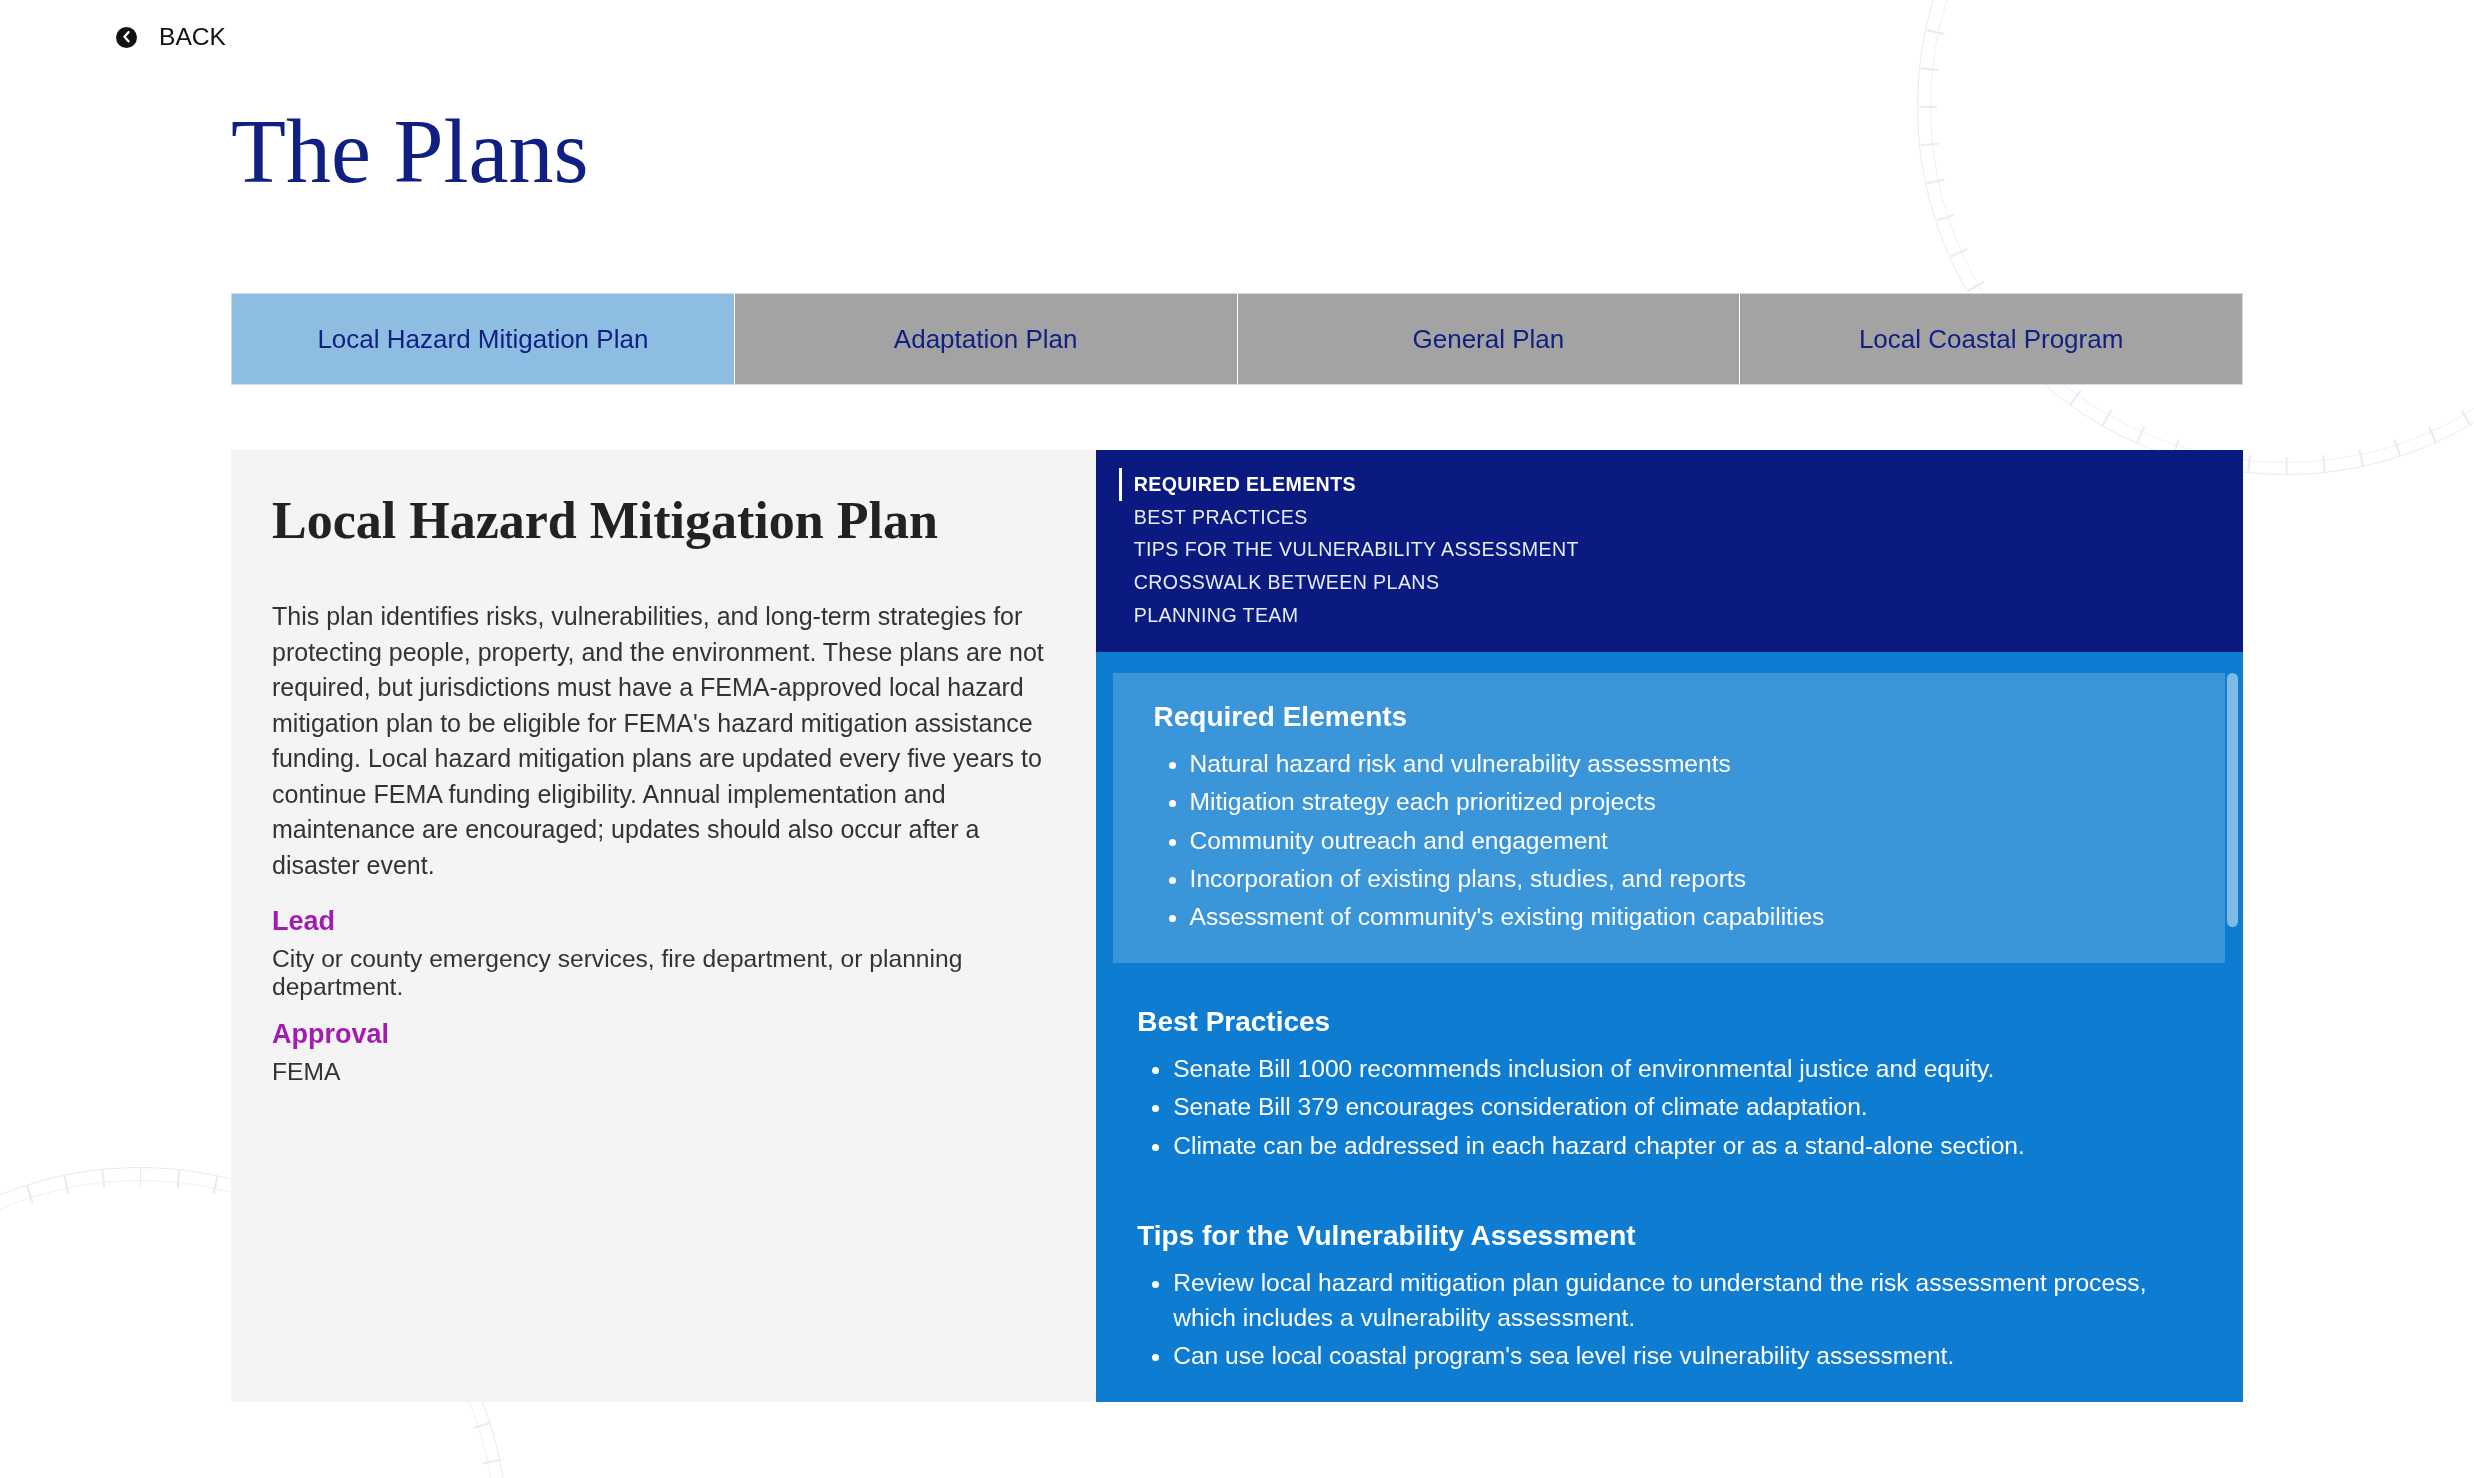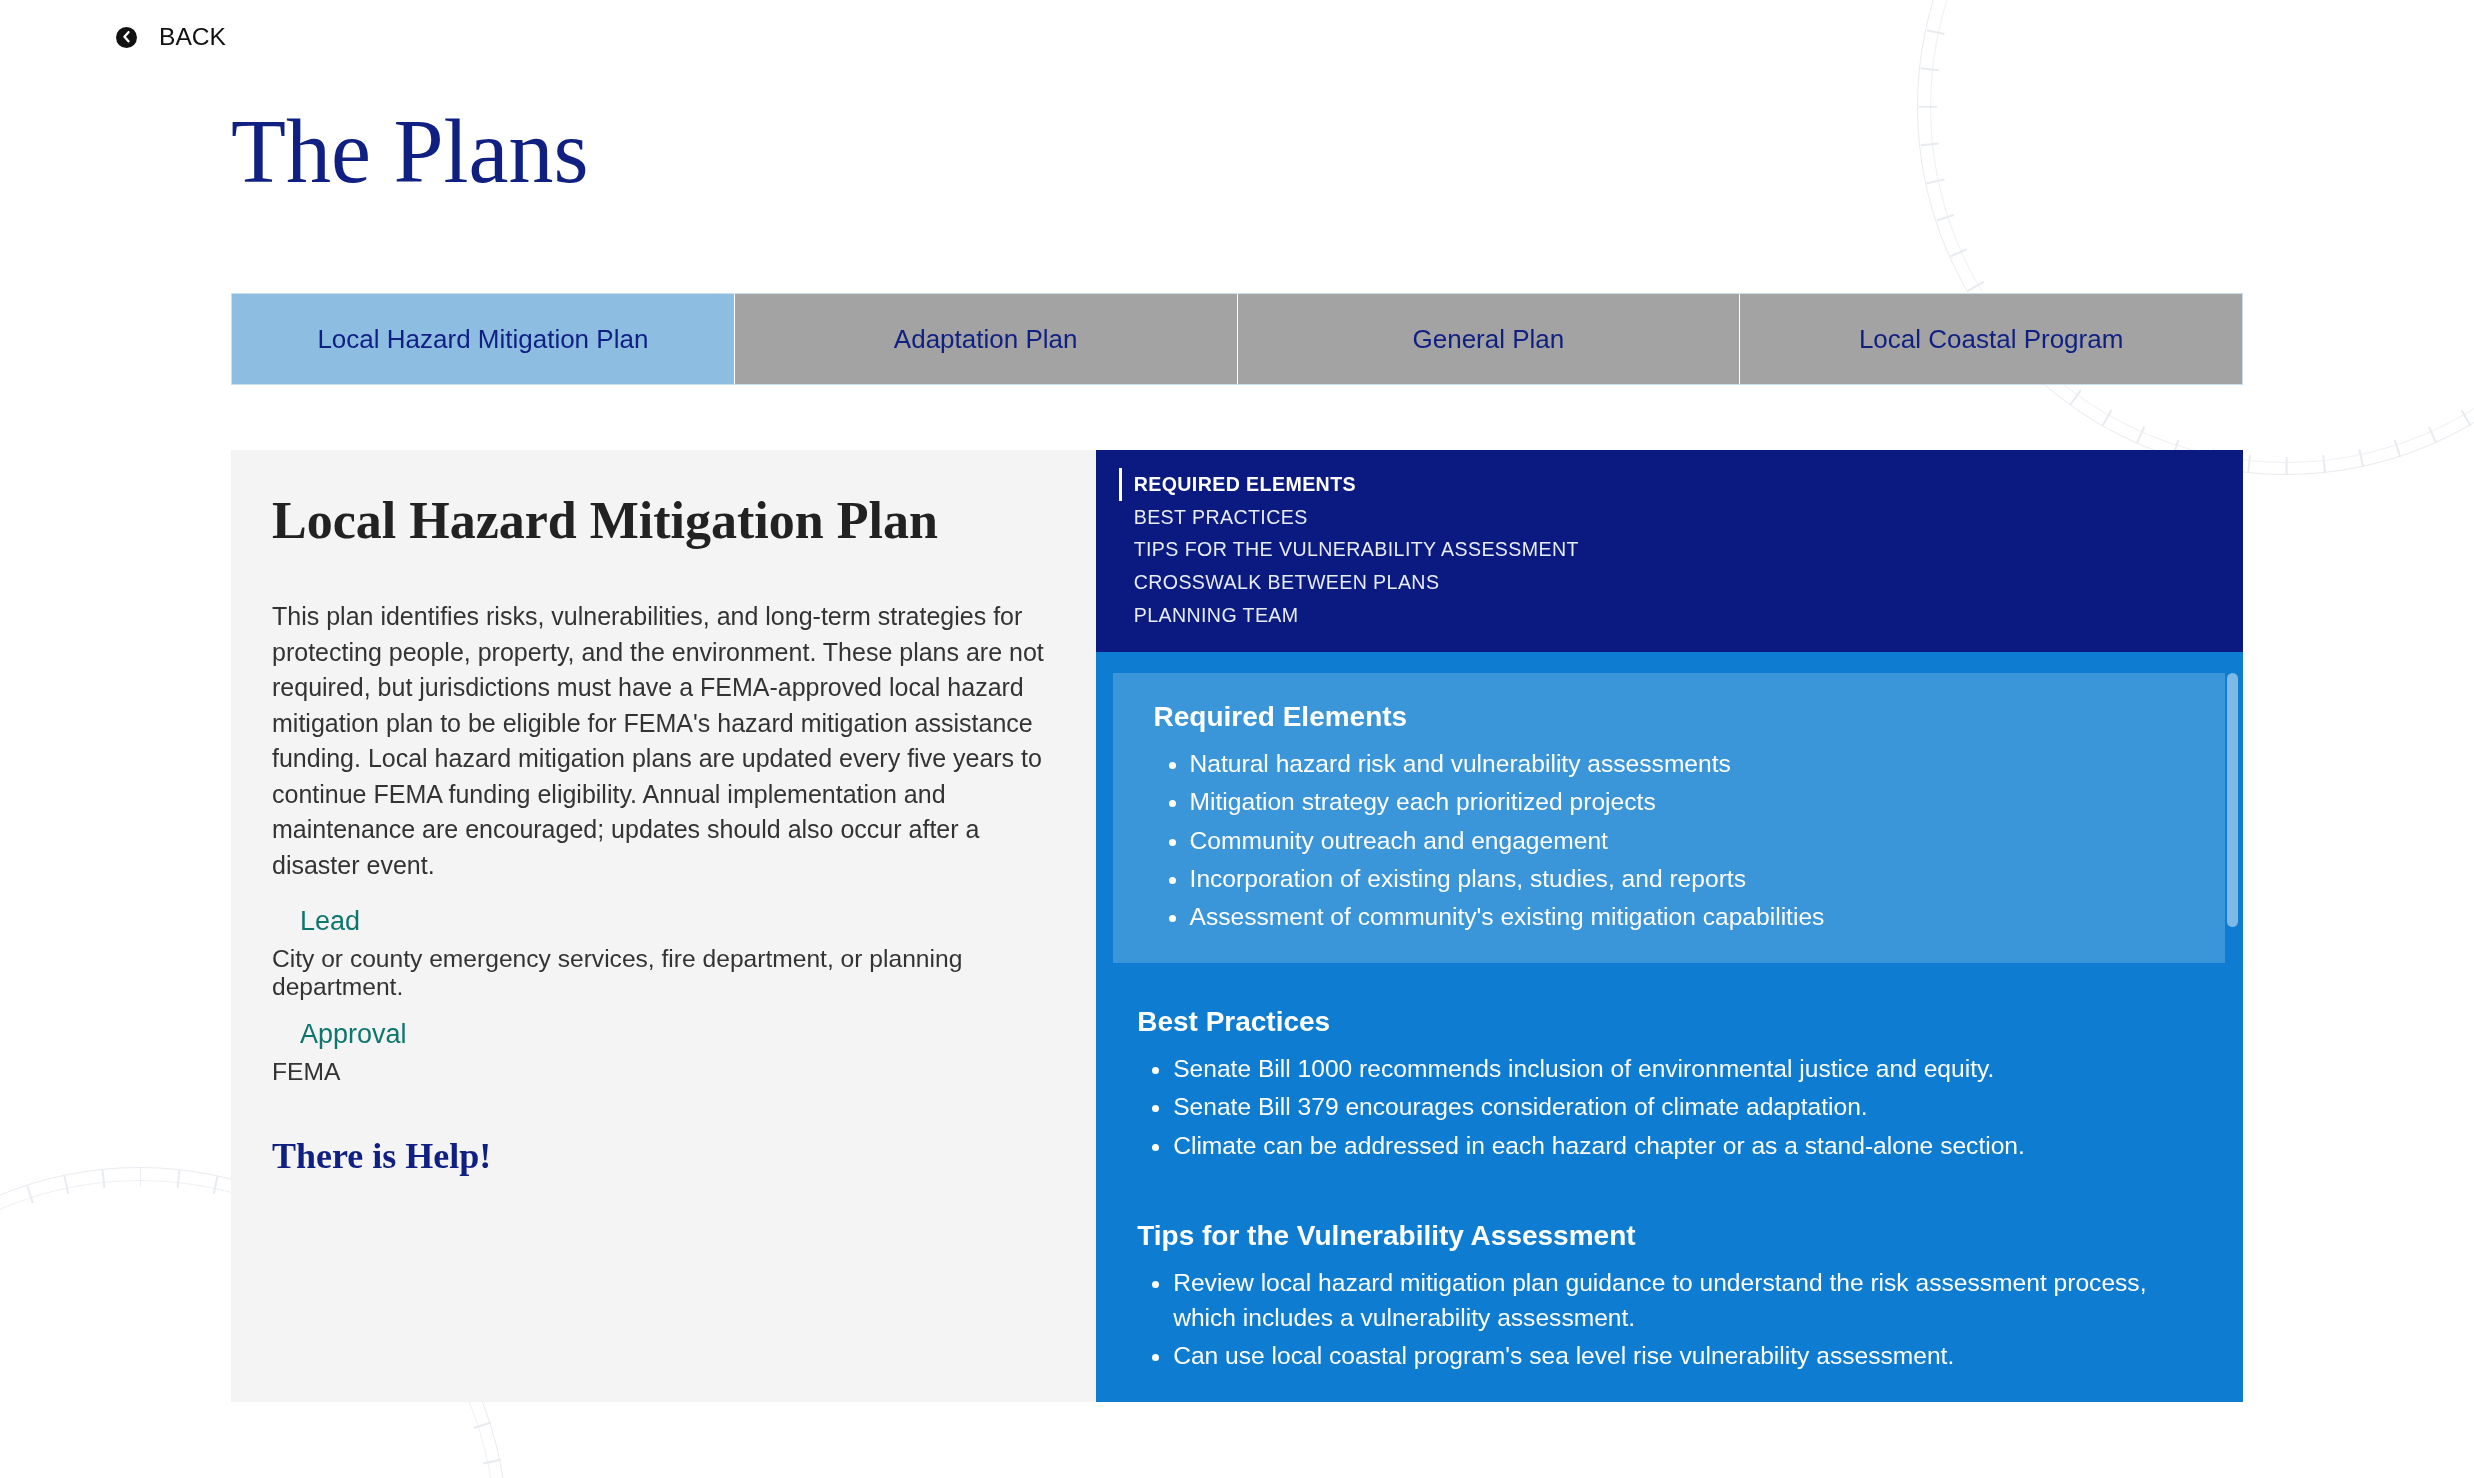--- a/index.html
+++ b/index.html
@@ -114,25 +114,24 @@
     margin-bottom: 49px;
   }
   .left p.body {
     font-size: 25px;
     line-height: 1.42;
     color: #333;
     margin-bottom: 23px;
   }
   .left .label {
     font-size: 27px;
-    font-weight: 400;
-    color: #0f766e;
+    font-weight: 700;
+    color: #a21caf;
     margin-top: 14.7px;
     margin-bottom: 8.2px;
-    margin-left: 28px;
   }
   .left .val {
     font-size: 24.6px;
     color: #333;
     margin-bottom: 18px;
   }
   .left h3.help {
     font-family: Georgia, "Times New Roman", serif;
     font-size: 36px;
     font-weight: 700;
@@ -273,21 +272,20 @@
   </div>
 
   <div class="content">
     <div class="left">
       <h2>Local Hazard Mitigation Plan</h2>
       <p class="body">This plan identifies risks, vulnerabilities, and long-term strategies for protecting people, property, and the environment. These plans are not required, but jurisdictions must have a FEMA-approved local hazard mitigation plan to be eligible for FEMA's hazard mitigation assistance funding. Local hazard mitigation plans are updated every five years to continue FEMA funding eligibility. Annual implementation and maintenance are encouraged; updates should also occur after a disaster event.</p>
       <div class="label">Lead</div>
       <div class="val">City or county emergency services, fire department, or planning department.</div>
       <div class="label">Approval</div>
       <div class="val">FEMA</div>
-      <h3 class="help">There is Help!</h3>
     </div>
 
     <div class="right">
       <div class="toc">
         <div class="toc-item active">REQUIRED ELEMENTS</div>
         <div class="toc-item">BEST PRACTICES</div>
         <div class="toc-item">TIPS FOR THE VULNERABILITY ASSESSMENT</div>
         <div class="toc-item">CROSSWALK BETWEEN PLANS</div>
         <div class="toc-item">PLANNING TEAM</div>
       </div>

